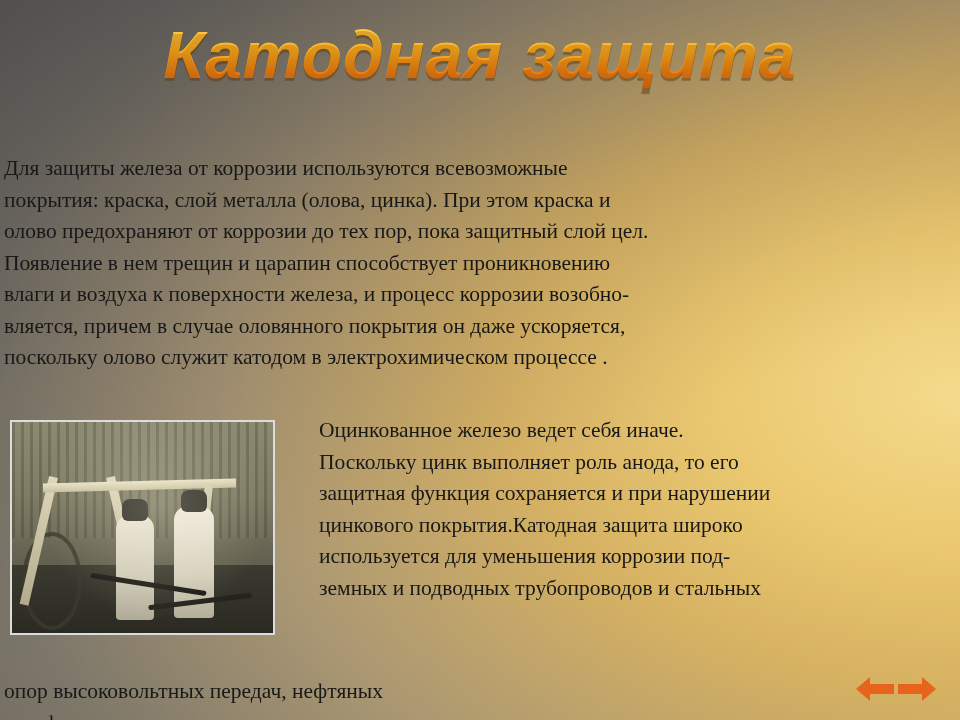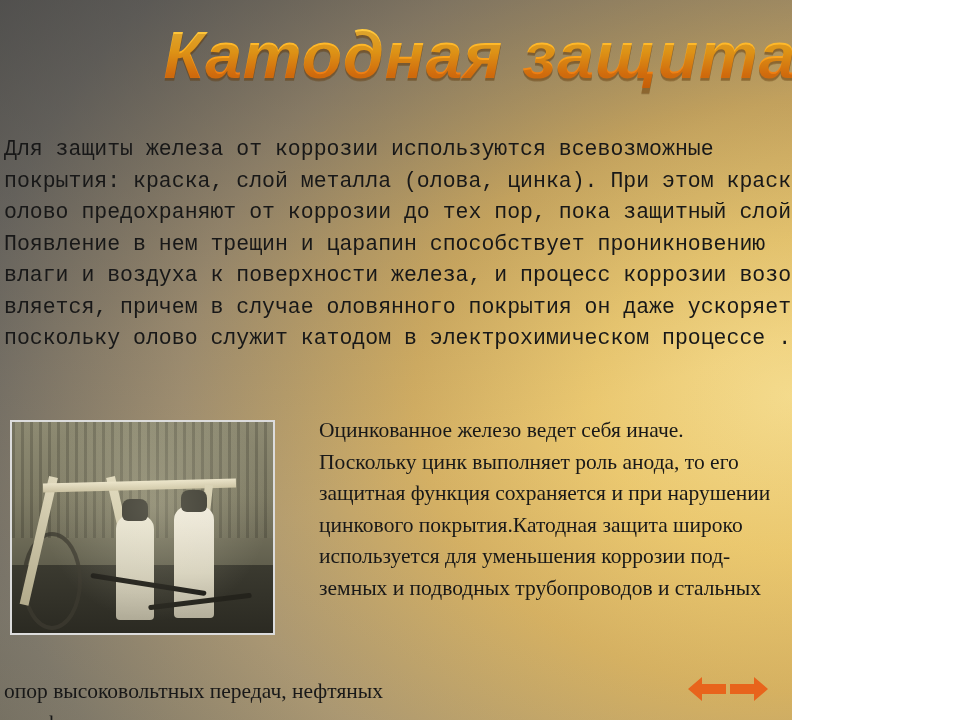--- a/index.html
+++ b/index.html
@@ -7,21 +7,21 @@
     padding: 0;
   }
   body {
     width: 960px;
     height: 720px;
     font-family: "Liberation Serif", serif;
     overflow: hidden;
   }
   #slide {
     position: relative;
-    width: 792px;
+    width: 960px;
     height: 720px;
     background:
       radial-gradient(ellipse 140% 120% at 100% 55%, #f3d98a 0%, #e8c46a 18%, #cfa95c 34%, #9e8c6e 55%, #6e6a63 74%, #4a4a48 100%),
       linear-gradient(135deg, #5a5a58 0%, #7a7468 40%, #b59a62 70%, #e0c172 100%);
     overflow: hidden;
   }
   #slide::before {
     content: "";
     position: absolute;
     inset: 0;
@@ -66,23 +66,22 @@
   .para {
     position: absolute;
     color: #181818;
     font-size: 21.5px;
     line-height: 31.5px;
     white-space: pre-line;
     z-index: 4;
   }
   #para-top {
     left: 4px;
-    top: 134px;
+    top: 153px;
     width: 900px;
-    font-family: Liberation Mono, monospace;
   }
   #para-right {
     left: 272px;
     top: 415px;
     width: 660px;
     margin-left: 47px;
   }
   #para-bottom {
     left: 4px;
     top: 640px;

